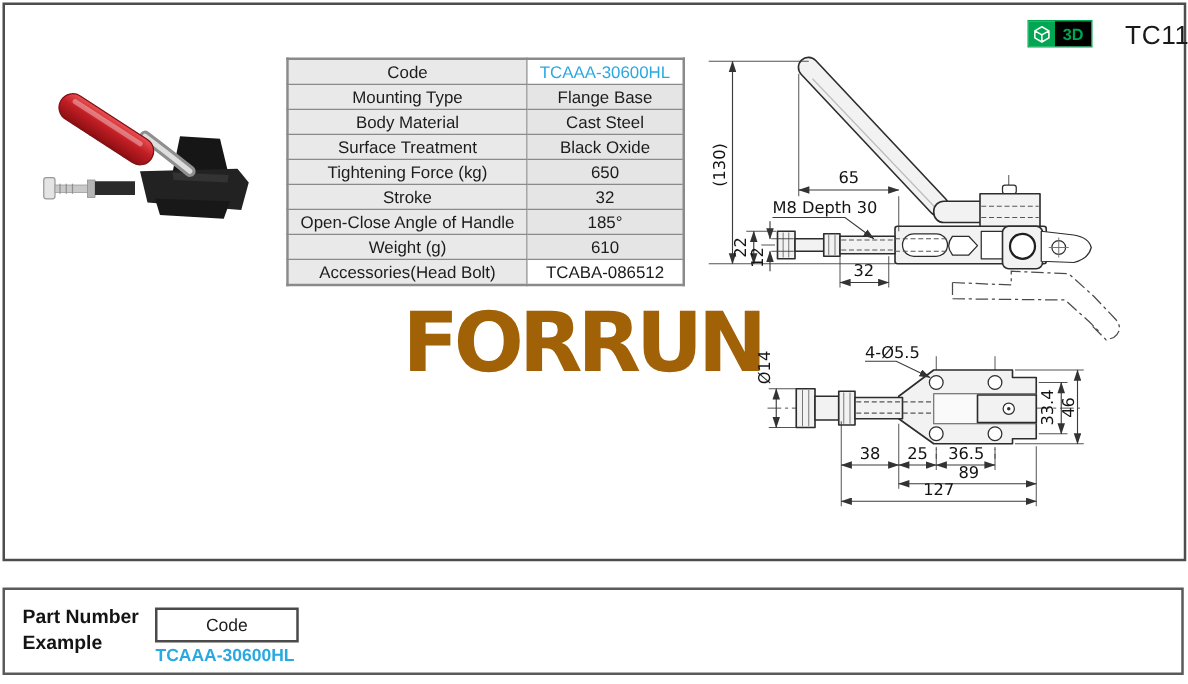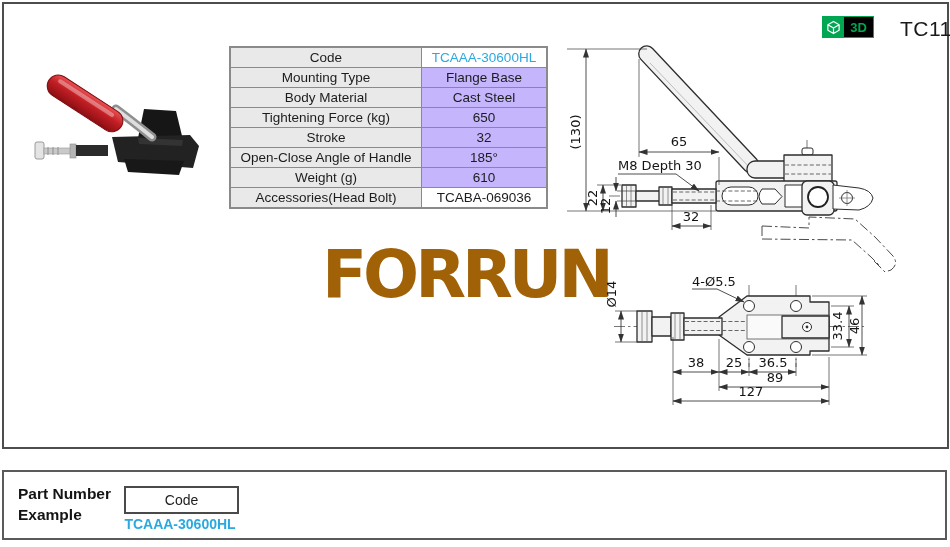--- a/index.html
+++ b/index.html
@@ -5,21 +5,21 @@
   html,body{margin:0;padding:0;background:#fff;}
   body{width:950px;height:547px;position:relative;font-family:"Liberation Sans",sans-serif;overflow:hidden;}
   .main-box{position:absolute;left:2px;top:2px;width:943px;height:443px;border:2px solid #4d4d4d;background:#fff;}
   .watermark{position:absolute;left:318px;top:232px;font-size:66px;font-weight:800;color:#a16207;letter-spacing:-4px;font-family:"DejaVu Sans",sans-serif;user-select:none;z-index:0;text-align:center;}
   
   .spec{position:absolute;left:225px;top:42px;border-collapse:collapse;z-index:2;table-layout:fixed;}
   .spec td{border:1px solid #8a8a8a;height:19px;padding:0 6px;font-size:13.5px;color:#1c1c1c;text-align:center;white-space:nowrap;overflow:hidden;}
   .spec{border:2px solid #8a8a8a;}
   .spec td.l{width:178px;background:#e9e9e9;}
   .spec td.v{width:112px;background:#ffffff;}
-  .spec td.v.alt{background:#c4b5fd;}
+  .spec td.v.alt{background:#e5e5e5;}
   .spec td.v.link{color:#2aa9e1;}
   
   .badge{position:absolute;left:818px;top:12px;height:22px;display:flex;align-items:stretch;border:1px solid #00a651;box-sizing:border-box;z-index:3;cursor:pointer;}
   .badge .cube{width:21px;background:#00a651;display:flex;align-items:center;justify-content:center;}
   .badge .lbl{width:29px;background:#000000;color:#00a651;font-size:13px;font-weight:bold;display:flex;align-items:center;justify-content:center;}
   .pagecode{position:absolute;left:896px;top:13px;font-size:21px;color:#1a1a1a;letter-spacing:.5px;z-index:3;}
   
   .photo{position:absolute;left:28px;top:45px;z-index:2;}
   
   .drawing{position:absolute;left:555px;top:25px;z-index:2;}
@@ -87,38 +87,42 @@
         </tr>
       <tr>
           <td class="l">Mounting Type</td>
           <td class="v alt">Flange Base</td>
         </tr>
       <tr>
           <td class="l">Body Material</td>
           <td class="v alt">Cast Steel</td>
         </tr>
       <tr>
+          <td class="l">Surface Treatment</td>
+          <td class="v alt">Black Oxide</td>
+        </tr>
+      <tr>
           <td class="l">Tightening Force (kg)</td>
           <td class="v alt">650</td>
         </tr>
       <tr>
           <td class="l">Stroke</td>
           <td class="v alt">32</td>
         </tr>
       <tr>
           <td class="l">Open-Close  Angle of Handle</td>
           <td class="v alt">185°</td>
         </tr>
       <tr>
           <td class="l">Weight (g)</td>
           <td class="v alt">610</td>
         </tr>
       <tr>
           <td class="l">Accessories(Head Bolt)</td>
-          <td class="v">TCABA-069036</td>
+          <td class="v">TCABA-086512</td>
         </tr>
     </tbody>
   </table>
 
   <div class="badge">
     <span class="cube">
       <svg width="15" height="15" viewBox="0 0 16 16">
           <path d="M8,1.5 L14,5 L14,11 L8,14.5 L2,11 L2,5 z M2,5 L8,8.5 L14,5 M8,8.5 L8,14.5" fill="none" stroke="#ffffff" stroke-width="1.3" stroke-linejoin="round"></path>
         </svg>
     </span>

